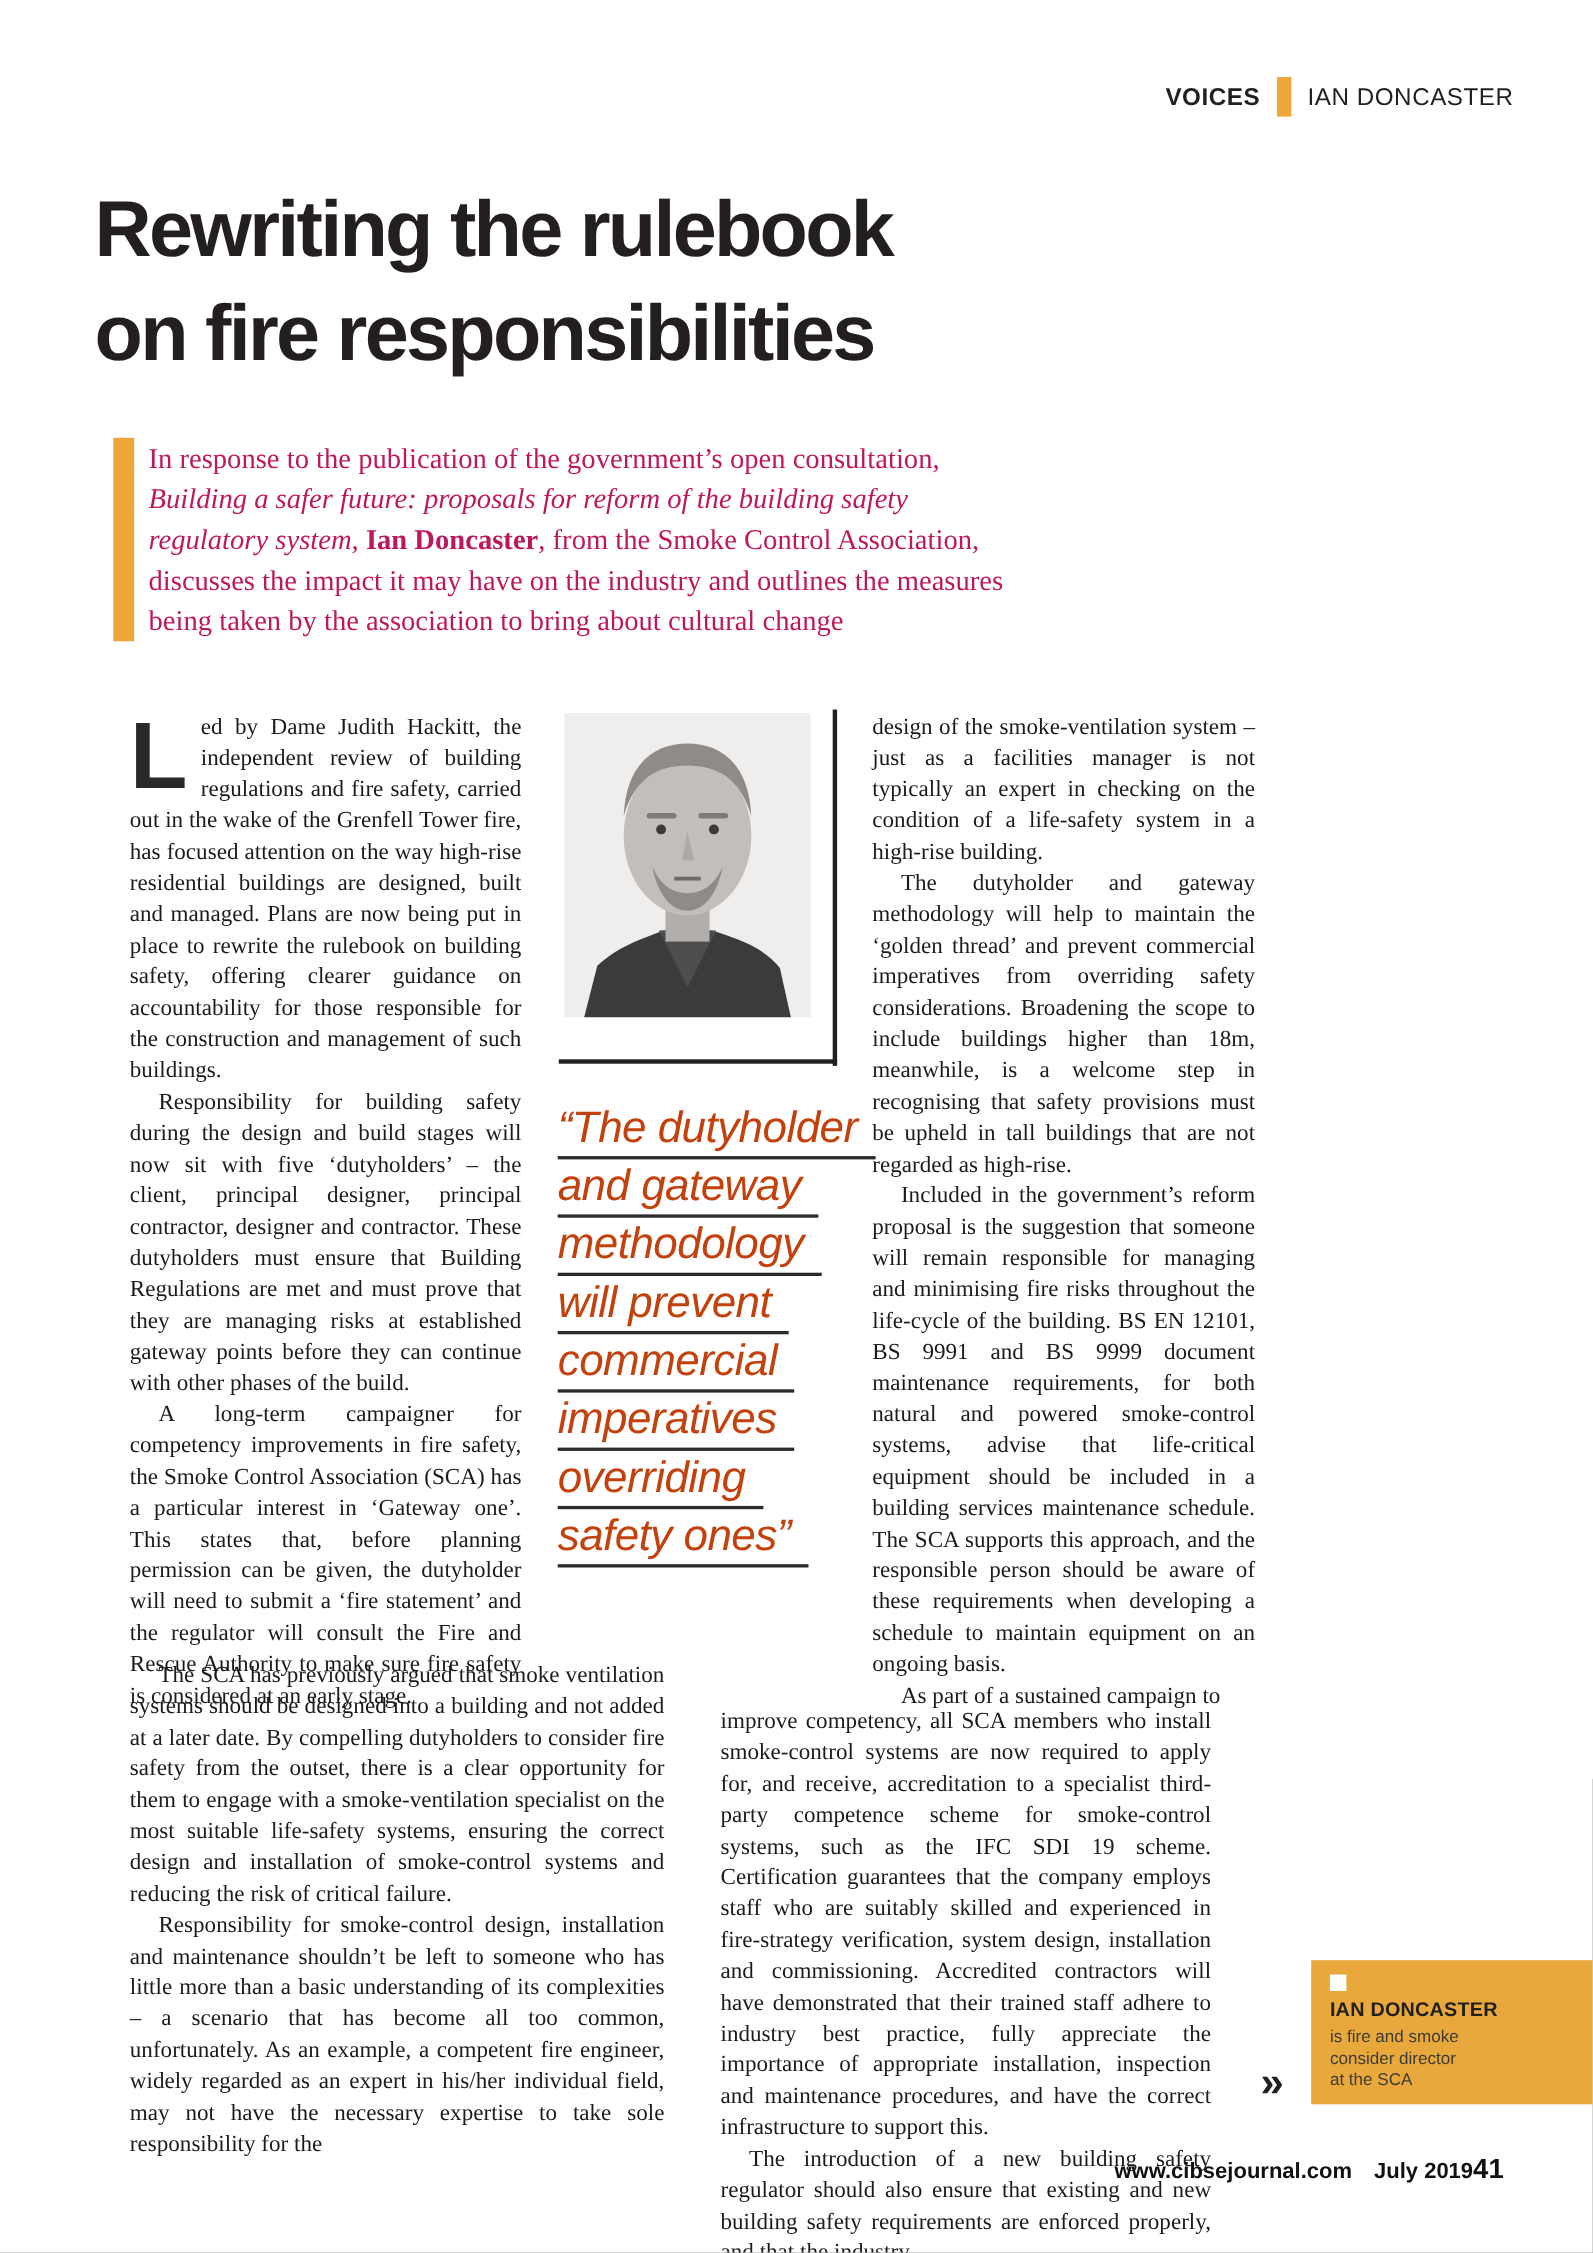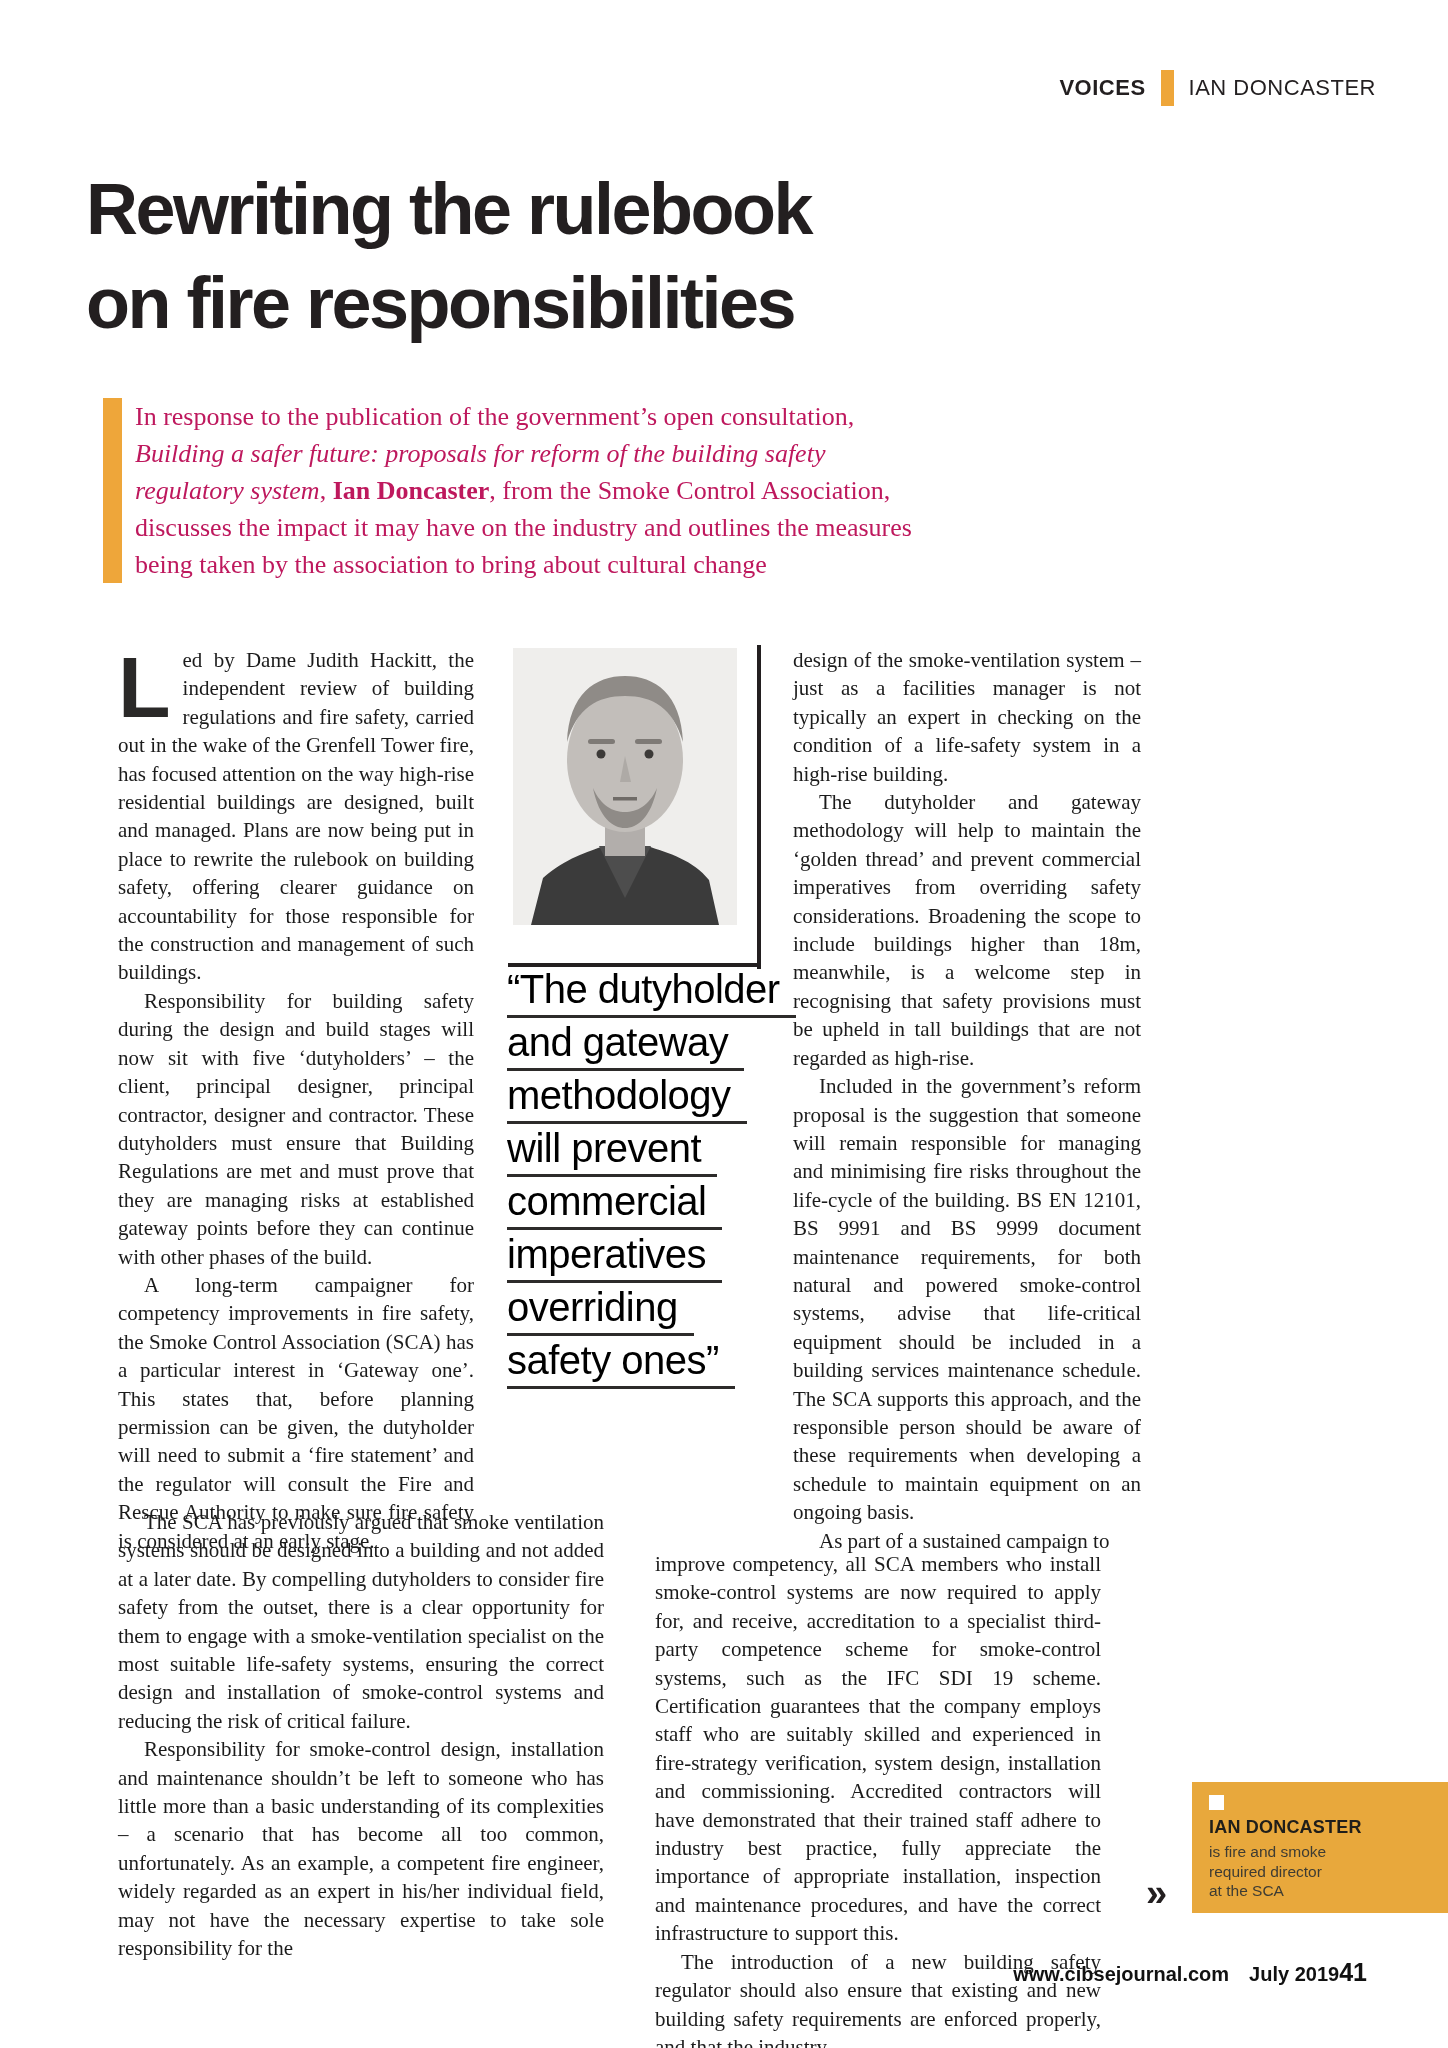--- a/index.html
+++ b/index.html
@@ -33,22 +33,22 @@
   .col3 { left:793px; top:646px;  width:348px; }
   .bl   { left:118px; top:1508px; width:486px; }
   .br   { left:655px; top:1550px; width:446px; }
   .dropcap { float:left; font-family:"Liberation Sans", sans-serif; font-weight:bold;
     font-size:86px; line-height:70px; padding:6px 12px 0 0; color:#2a2928; }
   
   .photo { position:absolute; left:513px; top:648px; width:224px; height:277px; }
   .photo-rule-v { position:absolute; left:757px; top:645px; width:4px; height:324px; background:#231f20; }
   .photo-rule-h { position:absolute; left:508px; top:963px; width:253px; height:4px; background:#231f20; }
   
-  .pullquote { position:absolute; left:507px; top:968px; width:310px;
-    font-family:"Liberation Sans", sans-serif; color:#000000; }
+  .pullquote { position:absolute; left:507px; top:1004px; width:310px;
+    font-family:"Liberation Sans", sans-serif; color:#c2410c;font-style:italic; }
   .pq-line span { display:inline-block; font-size:40px; line-height:42px;
     letter-spacing:-.5px; border-bottom:3px solid #2d2b2a;
     padding:0 16px 5px 0; margin-bottom:3px; white-space:nowrap; }
   
   .cont { position:absolute; left:1146px; top:1872px;
     font-family:"Liberation Sans", sans-serif; font-weight:bold;
     font-size:38px; color:#231f20; }
   
   .author-box { position:absolute; left:1192px; top:1782px; width:256px; height:131px;
     background:#e8a83c; box-sizing:border-box; padding:13px 10px 0 17px;
@@ -136,21 +136,21 @@
     <p>improve competency, all SCA members who install smoke-control systems are now required to apply for, and receive, accreditation to a specialist third-party competence scheme for smoke-control systems, such as the IFC SDI 19 scheme. Certification guarantees that the company employs staff who are suitably skilled and experienced in fire-strategy verification, system design, installation and commissioning. Accredited contractors will have demonstrated that their trained staff adhere to industry best practice, fully appreciate the importance of appropriate installation, inspection and maintenance procedures, and have the correct infrastructure to support this.</p>
     <p class="ind">The introduction of a new building safety regulator should also ensure that existing and new building safety requirements are enforced properly, and that the industry</p>
   </div>
 
   <div class="cont">»</div>
 
   <div class="author-box">
     <div class="ab-square"></div>
     <div class="ab-name">IAN DONCASTER</div>
     <div class="ab-bio">is fire and smoke</div>
-    <div class="ab-bio">required director</div>
+    <div class="ab-bio">consider director</div>
     <div class="ab-bio">at the SCA</div>
   </div>
 
   <div class="footer">
     <span class="footer-site">www.cibsejournal.com</span>
     <span class="footer-issue">July 2019</span>
     <span class="footer-page">41</span>
   </div>
 
 </div>

